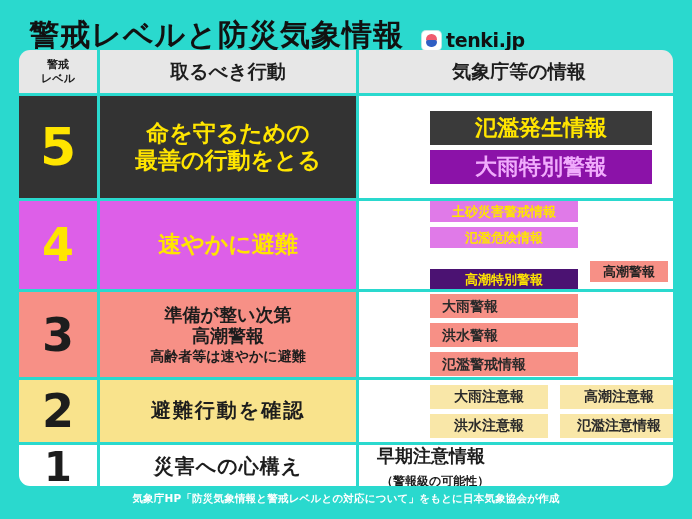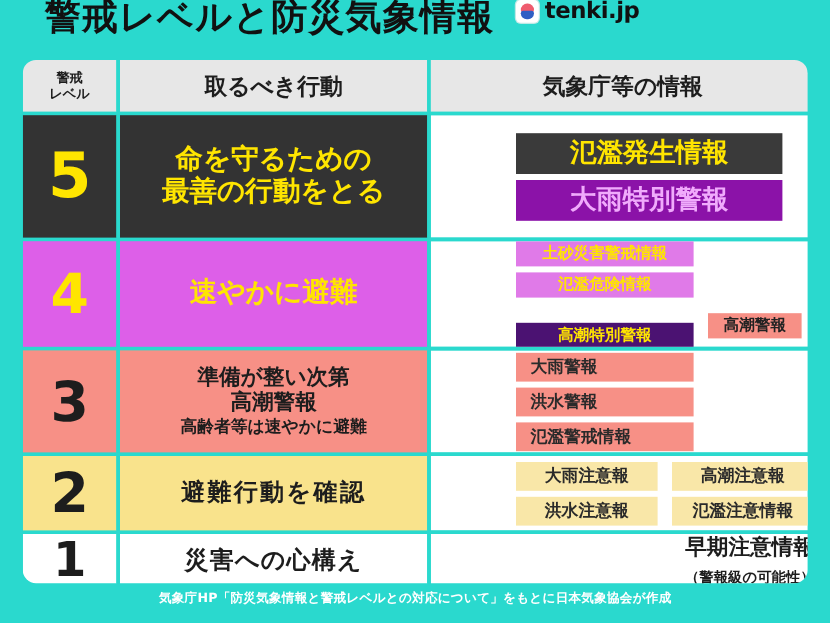--- a/index.html
+++ b/index.html
@@ -11,24 +11,24 @@
     height: 519px;
     background: #2ad9ce;
     font-family: "DejaVu Sans", "Liberation Sans", sans-serif;
     overflow: hidden;
     position: relative;
   }
 
   
   .topbar {
     position: absolute;
-    left: 8px; top: 0;
+    left: 0; top: 0;
     width: 554px; height: 50px;
     display: flex;
-    align-items: flex-start;
+    align-items: flex-end;
     justify-content: center;
     gap: 18px;
   }
   .main-title {
     font-size: 30px;
     font-weight: bold;
     color: #111111;
     letter-spacing: 1px;
     line-height: 1;
     white-space: nowrap;
@@ -175,21 +175,21 @@
   .r3 .c-info  { height: 85px; }
   .r3 .badge   { font-size: 14px; padding: 5px 12px; width: 148px; text-align: left; }
   .b-salmon    { background: #f79086; color: #2a2a2a; }
 
   
   .r2 .c-level, .r2 .c-action { background: #f9e38c; height: 62px; }
   .r2 .lvl-num { color: #1d1d1d; }
   .r2 .act-txt { color: #1d1d1d; font-size: 20px; letter-spacing: 2px; }
   .r2 .c-info  { height: 62px; }
   .r2 .info-stack { gap: 5px; }
-  .r2 .badge   { font-size: 14px; padding: 5px 0; width: 118px; }
+  .r2 .badge   { font-size: 14px; padding: 5px 0; width: 118px; font-family: Liberation Mono, monospace; }
   .b-lyellow   { background: #f9e7a8; color: #2a2a2a; }
 
   
   .r1 .c-level, .r1 .c-action { background: #ffffff; height: 43px; }
   .r1 .lvl-num { color: #1d1d1d; font-size: 40px; }
   .r1 .act-txt { color: #1d1d1d; font-size: 20px; letter-spacing: 1px; }
   .r1 .c-info  { height: 43px; }
   .r1 .info-stack { padding-left: 18px; }
   .r1 .plain { font-size: 18px; font-weight: bold; color: #1d1d1d; }
   .r1 .paren { font-size: 12px; font-weight: bold; color: #1d1d1d; margin-left: 4px; }
@@ -340,21 +340,21 @@
   <div class="row r1">
     <div class="cell c-level">
       <span class="lvl-num">1</span>
     </div>
     <div class="gap-v"></div>
     <div class="cell c-action">
       <div class="act-txt">災害への心構え</div>
     </div>
     <div class="gap-v"></div>
     <div class="cell c-info">
-      <div class="info-stack" style="align-items:flex-end;">
+      <div class="info-stack" style="align-items:flex-start;">
         <span class="plain">早期注意情報</span>
         <span class="paren">（警報級の可能性）</span>
       </div>
     </div>
   </div>
 
 </div>
 
 <div class="credit">気象庁HP「防災気象情報と警戒レベルとの対応について」をもとに日本気象協会が作成</div>
 

